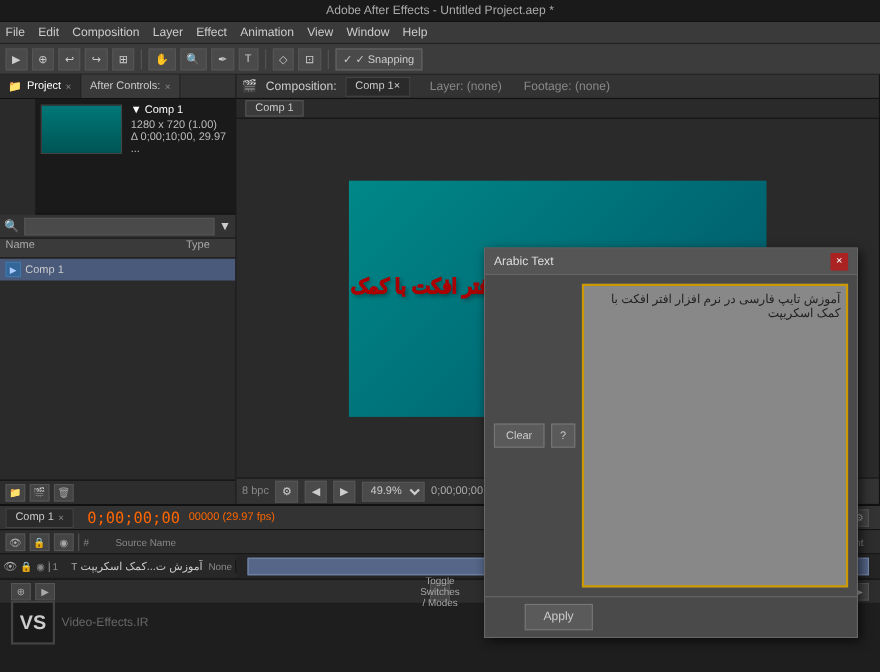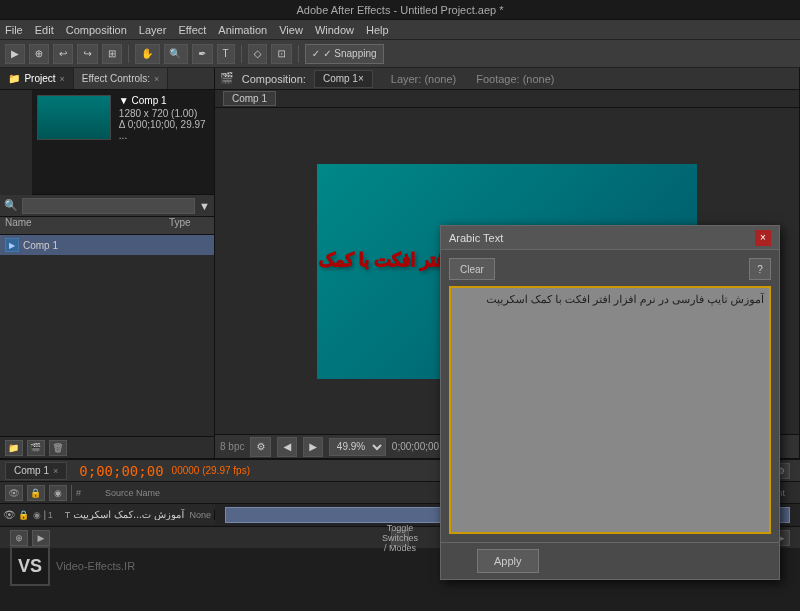--- a/index.html
+++ b/index.html
@@ -507,21 +507,21 @@
       font-size: 10px;
       cursor: pointer;
       display: flex;
       align-items: center;
       justify-content: center;
     }
     .dialog-body {
       flex: 1;
       padding: 8px;
       display: flex;
-      flex-direction: column;
+      flex-direction: row;
       gap: 6px;
     }
     .dialog-toolbar {
       display: flex;
       align-items: center;
       justify-content: space-between;
       gap: 6px;
     }
     .dialog-btn {
       background: #5a5a5a;
@@ -632,21 +632,21 @@
 
   <div class="left-panel">
 
     <div class="panel-tabs">
       <div class="panel-tab active">
         <span>📁</span>
         <span>Project</span>
         <span class="panel-tab-close">×</span>
       </div>
       <div class="panel-tab">
-        <span>Effect Controls:</span>
+        <span>After Controls:</span>
         <span class="panel-tab-close">×</span>
       </div>
     </div>
 
     <div class="comp-thumbnail">
       <div class="thumbnail-preview">
         <div class="thumbnail-preview-inner"></div>
       </div>
       <div class="comp-info">
         <div class="comp-info-name">

